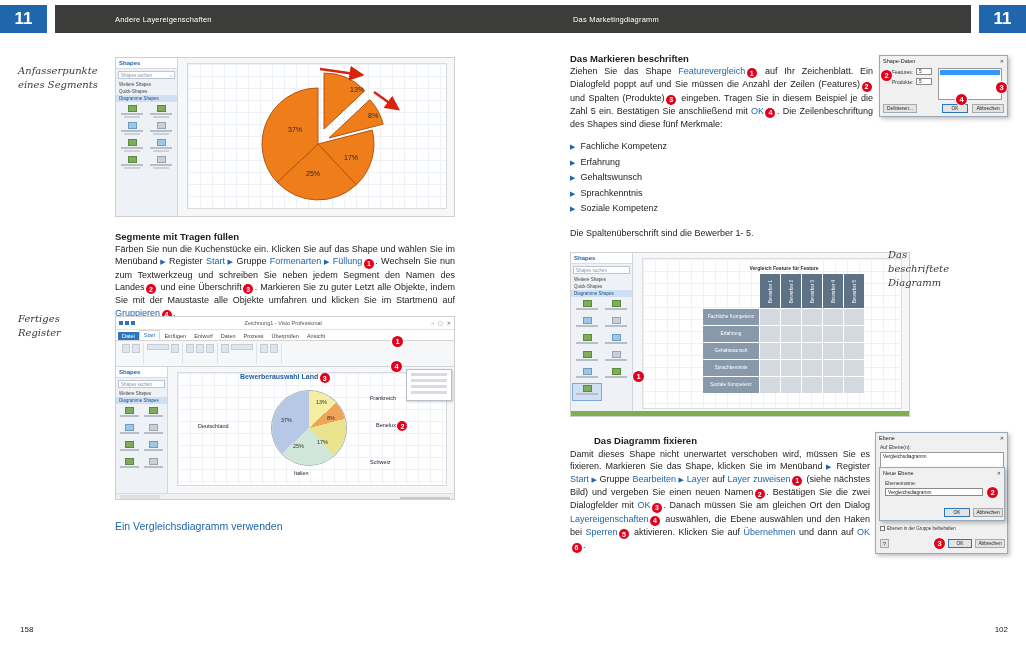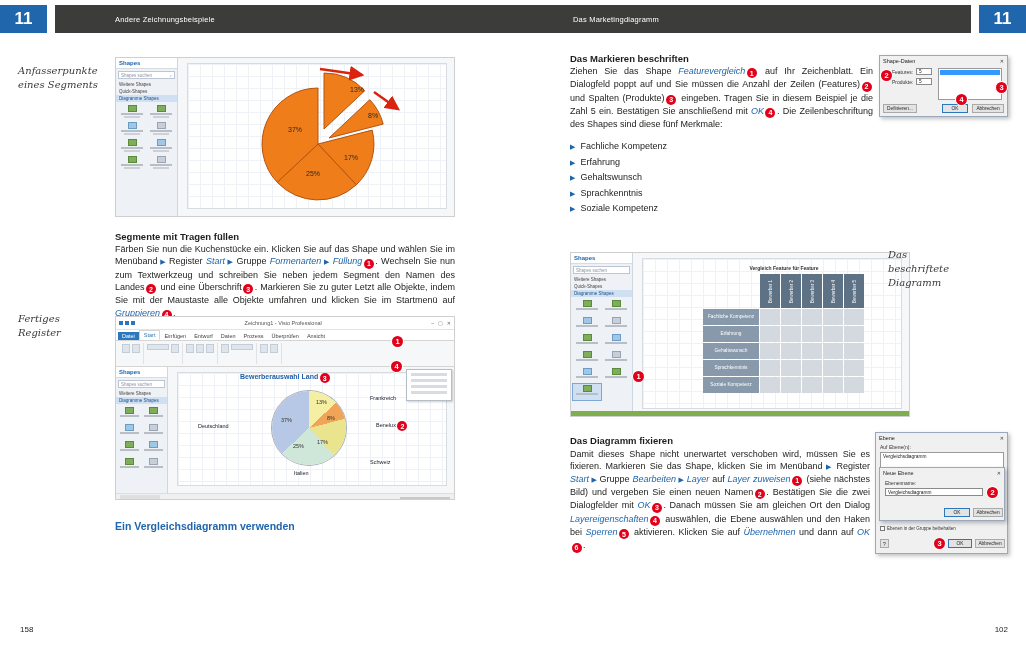--- a/index.html
+++ b/index.html
@@ -8,22 +8,22 @@
 
 .chap-header{position:absolute;top:5px;left:0;width:100%;height:28px;display:flex}
 .chap-num{width:47px;background:#2066ad;color:#fff;font-size:17px;font-weight:bold;display:flex;align-items:center;justify-content:center}
 .chap-bar{flex:1;background:#3c3c3b;margin:0 8px;position:relative}
 .chap-title{position:absolute;top:50%;transform:translateY(-50%);color:#fff;font-size:7.5px;letter-spacing:.2px;white-space:nowrap}
 
 .margin-note{position:absolute;font-family:"DejaVu Serif",serif;font-style:italic;font-size:10px;color:#3a3a3a;line-height:1.4;width:86px}
 .pagenum{position:absolute;bottom:14px;font-size:8px;color:#222}
 .body-text{position:absolute;font-size:9px;line-height:1.38;text-align:justify;color:#1d1d1b}
 .h-black{position:absolute;font-size:9.5px;font-weight:bold}
-.h-blue{position:absolute;font-size:10.5px;font-weight:bold;color:#2066ad}
-.it{color:#2066ad;font-style:italic}
+.h-blue{position:absolute;font-size:10.5px;font-weight:normal;color:#2066ad}
+.it{color:#2066ad;}
 .arr{color:#2066ad;font-size:7px}
 .badge{display:inline-flex;width:10px;height:10px;border-radius:50%;background:#e2001a;color:#fff;font-size:7px;font-weight:bold;align-items:center;justify-content:center;vertical-align:-1.5px;margin:0 1.5px;font-style:normal}
 .cb{position:absolute;width:11px;height:11px;border-radius:50%;background:#e2001a;color:#fff;font-size:7.5px;font-weight:bold;display:flex;align-items:center;justify-content:center;z-index:6;box-shadow:0 0 0 1px #fff}
 .bullet-row{display:flex;gap:5px;align-items:baseline;margin-bottom:5.5px;font-size:9px}
 .b-tri{color:#2066ad;font-size:7px}
 
 .shot{position:absolute;border:1px solid #cfcfcf;background:#fff;overflow:hidden}
 .stencil{width:62px;background:#eef1f5;border-right:1px solid #cfd6e0;display:flex;flex-direction:column;flex:none}
 .st-title{color:#2066ad;font-weight:bold;font-size:6px;padding:2px 3px;background:#fff;border-bottom:1px solid #d7dce4}
 .st-search{margin:2px;height:8px;background:#fff;border:1px solid #bcc6d4;color:#8a93a1;font-size:4.5px;padding:0 2px;display:flex;align-items:center;justify-content:space-between}
@@ -86,21 +86,21 @@
 .helpbtn{position:absolute;width:9px;height:9px;border:1px solid #a9a9a9;background:#e3e3e3;font-size:5px;display:flex;align-items:center;justify-content:center}
 </style>
 </head>
 <body>
 
 <div class="spread">
 
   <div class="chap-header">
     <div class="chap-num">11</div>
     <div class="chap-bar">
-      <span class="chap-title" style="left:60px">Andere Zeichnungsbeispiele</span>
+      <span class="chap-title" style="left:60px">Andere Layereigenschaften</span>
       <span class="chap-title" style="left:518px">Das Marketingdiagramm</span>
     </div>
     <div class="chap-num">11</div>
   </div>
 
   <div class="margin-note" style="left:18px;top:64px">Anfasserpunkte eines Segments</div>
 
   <div class="shot" style="left:115px;top:57px;width:340px;height:160px;display:flex">
     <div class="stencil">
       <div class="st-title">Shapes</div>
@@ -354,20 +354,21 @@
       </div>
     <div class="bullet-row">
         <span class="b-tri">▶</span>
         <span>Sprachkenntnis</span>
       </div>
     <div class="bullet-row">
         <span class="b-tri">▶</span>
         <span>Soziale Kompetenz</span>
       </div>
   </div>
+  <p class="body-text" style="left:570px;top:227px;width:303px">Die Spaltenüberschrift sind die Bewerber 1- 5.</p>
 
   <div class="shot" style="left:570px;top:252px;width:340px;height:165px;display:flex">
     <div class="stencil">
       <div class="st-title">Shapes</div>
       <div class="st-search">
           <span>Shapes suchen</span>
         </div>
       <div class="st-link">Weitere Shapes</div>
       <div class="st-link">Quick-Shapes</div>
       <div class="st-link sel">Diagramme Shapes</div>
@@ -470,21 +471,21 @@
             <span class="mx-cell"></span>
           </div>
       </div>
     </div>
     <span class="cb" style="left:62px;top:118px">1</span>
     <div class="green-strip"></div>
   </div>
 
   <div class="margin-note" style="left:888px;top:248px;width:80px">Das beschriftete Diagramm</div>
 
-  <div class="h-black" style="left:570px;top:435px">Das Diagramm fixieren</div>
+  <div class="h-black" style="left:594px;top:435px">Das Diagramm fixieren</div>
 
   <p class="body-text" style="left:570px;top:448px;width:300px"><span>Damit dieses Shape nicht unerwartet verschoben wird, müssen Sie es fixieren. Markieren Sie das Shape, klicken Sie im Menüband</span><span class="arr"> ▶ </span><span>Register </span><span class="it">Start</span><span class="arr"> ▶ </span><span>Gruppe </span><span class="it">Bearbeiten</span><span class="arr"> ▶ </span><span class="it">Layer</span><span> auf </span><span class="it">Layer zuweisen</span><span class="badge">1</span><span> (siehe nächstes Bild) und vergeben Sie einen neuen Namen</span><span class="badge">2</span><span>. Bestätigen Sie die zwei Dialogfelder mit </span><span class="it">OK</span><span class="badge">3</span><span>. Danach müssen Sie am gleichen Ort den Dialog </span><span class="it">Layereigenschaften</span><span class="badge">4</span><span> auswählen, die Ebene auswählen und den Haken bei </span><span class="it">Sperren</span><span class="badge">5</span><span> aktivieren. Klicken Sie auf </span><span class="it">Übernehmen</span><span> und dann auf </span><span class="it">OK</span><span class="badge">6</span><span>.</span></p>
 
   <div class="dlg" style="left:875px;top:432px;width:133px;height:122px">
     <div class="dlg-tb">
         <span>Ebene</span>
         <span class="dlg-x">✕</span>
       </div>
     <span class="dlg-lab" style="position:absolute;left:4px;top:11px">Auf Ebene(n):</span>
     <div class="listbox" style="left:4px;top:19px;width:124px;height:24px">

